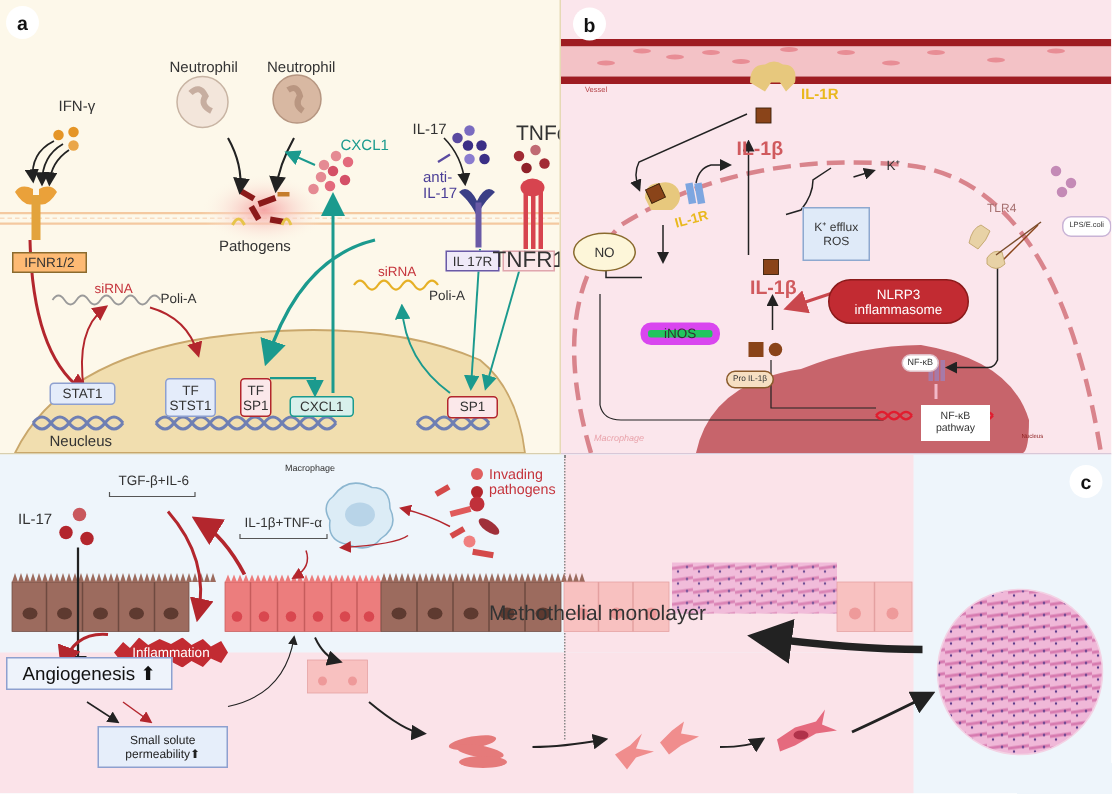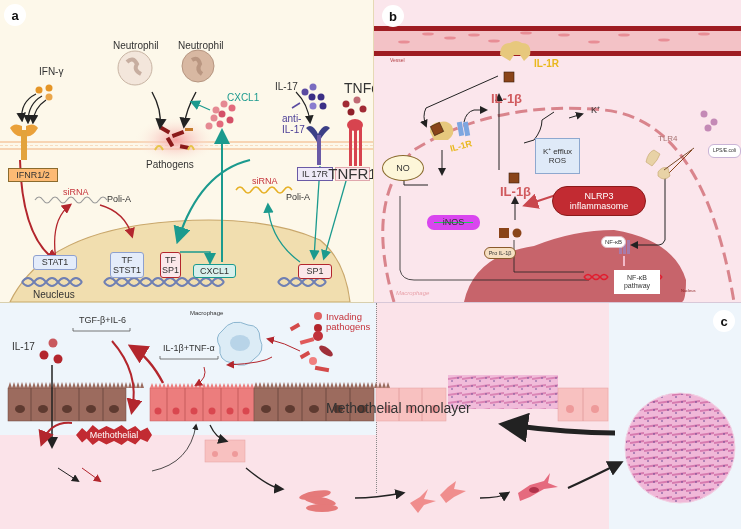--- a/index.html
+++ b/index.html
@@ -240,21 +240,21 @@
   <span class="lbl" style="left:76px;top:142px;font-size:9px;font-weight:bold;color:#e9b81d;transform:rotate(-15deg);">IL-1R</span>
   <span class="lbl" style="left:217px;top:106px;font-size:9px;color:#333;">K⁺</span>
   <div class="box" style="left:161px;top:138px;width:45px;height:36px;background:#dfeaf8;border:1px solid #8ea8cf;font-size:8px;color:#333;white-space:pre;">K⁺ efflux
 ROS</div>
   <span class="lbl" style="left:284px;top:135px;font-size:8px;color:#a6706f;">TLR4</span>
   <div class="box" style="left:334px;top:144px;width:33px;height:14px;background:#fff;border:1px solid #c9b4d6;border-radius:6px;font-size:5px;color:#333;">LPS/E.coli</div>
   <div class="box" style="left:8px;top:155px;width:42px;height:26px;background:#fdf6d9;border:1px solid #8a6b2e;border-radius:50%;font-size:9px;color:#333;">NO</div>
   <span class="lbl" style="left:126px;top:185px;font-size:13px;font-weight:bold;color:#d05a5e;">IL-1β</span>
   <div class="box" style="left:178px;top:186px;width:94px;height:30px;background:#c22b32;border:1px solid #8b1a1a;border-radius:15px;font-size:9px;color:#fff;white-space:pre;">NLRP3
 inflammasome</div>
-  <div class="box" style="left:53px;top:215px;width:53px;height:15px;background:#22c55e;border:7px solid #d946ef;border-radius:7px;font-size:9px;color:#333;">iNOS</div>
+  <div class="box" style="left:53px;top:215px;width:53px;height:15px;background:#22c55e;border:5px solid #d946ef;border-radius:7px;font-size:9px;color:#333;">iNOS</div>
   <div class="box" style="left:227px;top:236px;width:25px;height:12px;background:#fff;border:1px solid #e0c0c8;border-radius:6px;font-size:6px;color:#333;">NF-κB</div>
   <div class="box" style="left:110px;top:247px;width:32px;height:12px;background:#f6dfc2;border:1px solid #8a5a2b;border-radius:6px;font-size:5.5px;color:#333;">Pro IL-1β</div>
   <div class="box" style="left:240px;top:270px;width:46px;height:24px;background:#fff;font-size:7px;color:#333;white-space:pre;">NF-κB
 pathway</div>
   <span class="lbl" style="left:22px;top:290px;font-size:6px;font-style:italic;color:#e9a3ab;">Macrophage</span>
   <span class="lbl" style="left:307px;top:289px;font-size:4px;color:#8a1a1a;">Nucleus</span>
 </div>
 
 <div class="abs" style="left:0;top:303px;width:741px;height:226px;background:#eef5fb;overflow:hidden;">
   <div class="abs" style="left:0;top:132px;width:609px;height:94px;background:#fbe3e9;"></div>
@@ -392,15 +392,18 @@
 
     <circle cx="680" cy="145" r="55" fill="url(#tissue)" stroke="#f3d2e4" stroke-width="1"></circle>
   </svg>
   <div class="panel-letter" style="left:713px;top:7px;">c</div>
   <span class="lbl" style="left:12px;top:38px;font-size:10px;color:#333;">IL-17</span>
   <span class="lbl" style="left:79px;top:13px;font-size:9px;color:#333;">TGF-β+IL-6</span>
   <span class="lbl" style="left:190px;top:7px;font-size:6px;color:#333;">Macrophage</span>
   <span class="lbl" style="left:163px;top:41px;font-size:9px;color:#333;">IL-1β+TNF-α</span>
   <span class="lbl" style="left:326px;top:9px;font-size:9.5px;color:#c5343c;white-space:pre;">Invading
 pathogens</span>
-  <div class="box" style="left:76px;top:122px;width:76px;height:20px;background:#c22b32;clip-path:polygon(0 50%,8% 15%,14% 35%,22% 0,30% 25%,40% 5%,50% 22%,60% 0,68% 25%,78% 5%,85% 30%,94% 12%,100% 50%,94% 85%,85% 70%,78% 98%,68% 78%,60% 100%,50% 80%,40% 98%,30% 78%,22% 100%,14% 68%,8% 88%);font-size:9px;color:#fff;">Methothelial</div>
+  <div class="box" style="left:76px;top:122px;width:76px;height:20px;background:#c22b32;clip-path:polygon(0 50%,8% 15%,14% 35%,22% 0,30% 25%,40% 5%,50% 22%,60% 0,68% 25%,78% 5%,85% 30%,94% 12%,100% 50%,94% 85%,85% 70%,78% 98%,68% 78%,60% 100%,50% 80%,40% 98%,30% 78%,22% 100%,14% 68%,8% 88%);font-size:9px;color:#fff;">Inflammation</div>
+  <div class="box" style="left:4px;top:135px;width:111px;height:22px;background:#eef3fb;border:1px solid #8ea0cf;font-size:12.5px;color:#111;">Angiogenesis ⬆</div>
   <span class="lbl" style="left:326px;top:98px;font-size:14px;color:#333;">Methothelial monolayer</span>
+  <div class="box" style="left:65px;top:181px;width:87px;height:28px;background:#e6eefa;border:1px solid #8ea0cf;font-size:8px;color:#222;white-space:pre;">Small solute
+permeability⬆</div>
 </div>
 
 </body></html>

